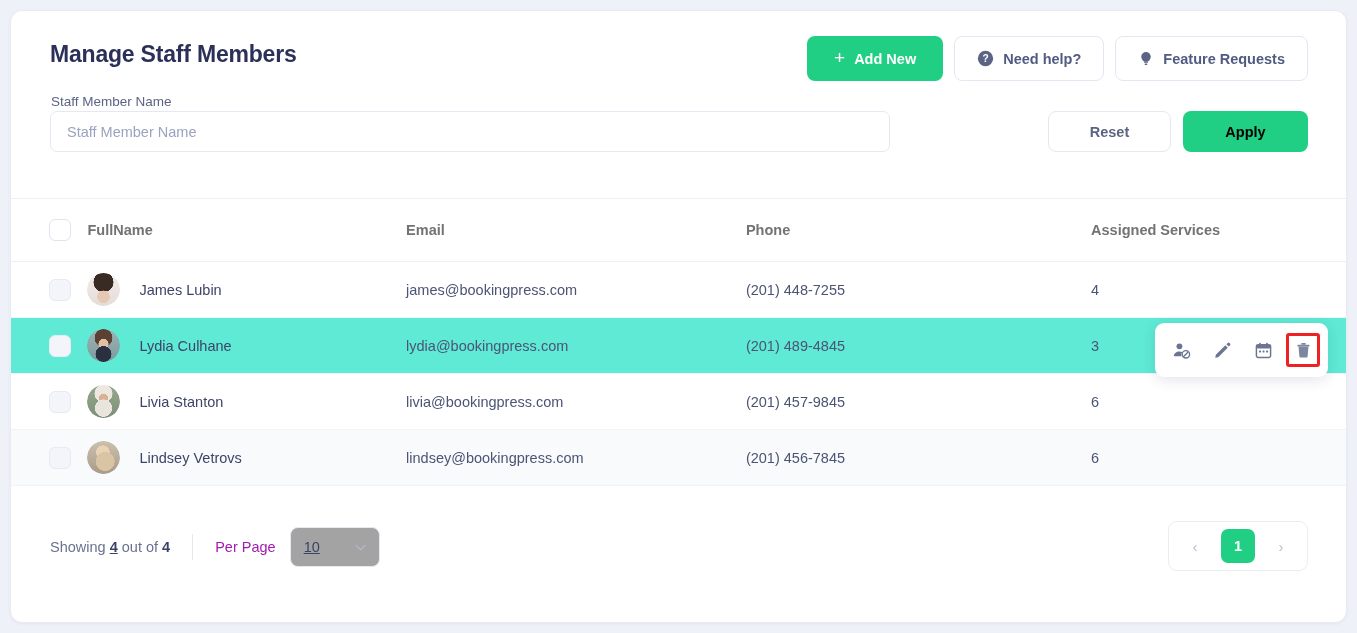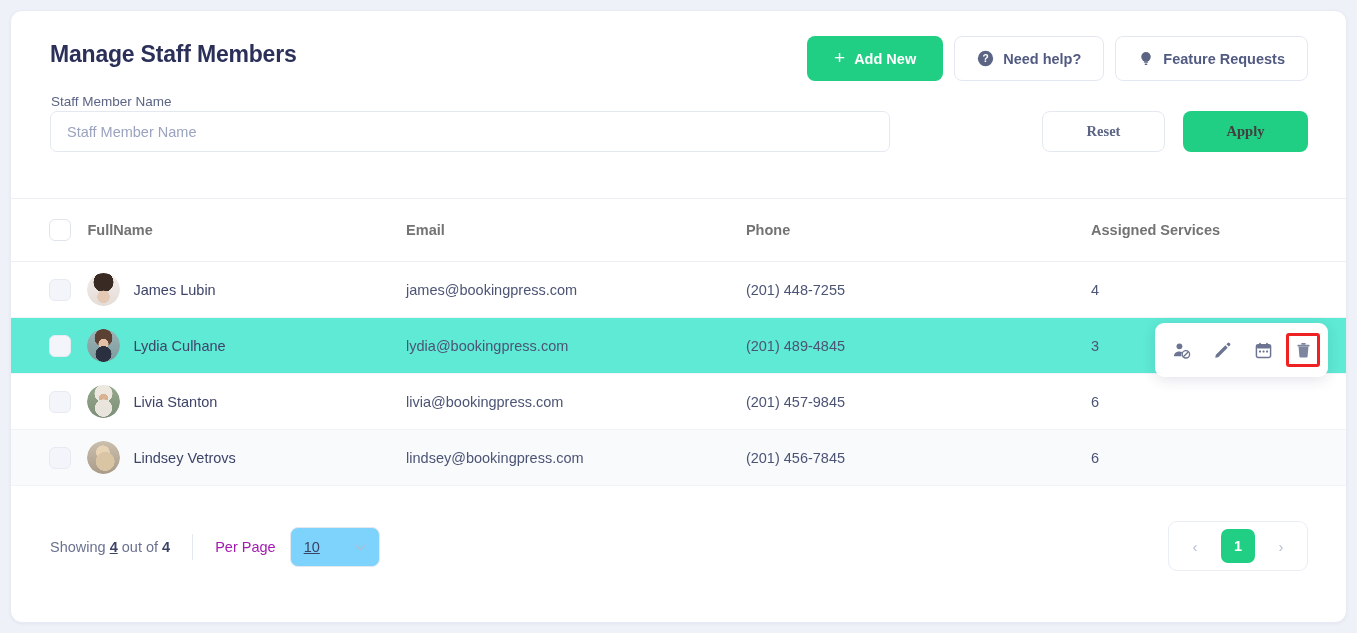--- a/index.html
+++ b/index.html
@@ -96,35 +96,34 @@
     font-family: "Liberation Sans", sans-serif;
     background: #ffffff;
     outline: none;
   }
   .search-input::placeholder { color: #9ba3bf; }
   .filter-actions {
     position: absolute;
     right: 38px; top: 22px;
     display: flex;
     align-items: flex-end;
-    gap: 18px;
-    font-family: Liberation Serif, serif;
+    gap: 12px;
   }
   .btn-reset {
     background: #ffffff;
     color: #5c6484;
     border: 1px solid #e4e8f1;
     height: 41px;
     width: 123px;
     font-weight: 600;
     font-size: 14.5px;
   }
   .btn-apply {
     background: #20cf83;
-    color: #404040;
+    color: #000000;
     height: 41px;
     width: 125px;
     font-size: 14.5px;
   }
   .btn-export {
     background: #efab4d;
     color: #fff;
     height: 41px;
     width: 124px;
     font-size: 14.5px;
@@ -158,21 +157,21 @@
   .cbox {
     width: 22px; height: 22px;
     border-radius: 6px;
     border: 1px solid #dfe4ee;
     background: #ffffff;
     display: block;
     cursor: pointer;
   }
   .cbox.row { background: #f3f5fa; border-color: #e6eaf3; }
 
-  .name-cell { display: flex; align-items: center; gap: 13px; }
+  .name-cell { display: flex; align-items: center; gap: 19px; }
   .avatar {
     width: 33px; height: 33px;
     border-radius: 50%;
     flex: none;
     overflow: hidden;
     position: relative;
   }
   .avatar i {
     position: absolute; inset: 0; display: block; border-radius: 50%;
   }
@@ -250,21 +249,21 @@
   .select-box {
     width: 90px; height: 40px;
     border: 1px solid #e4e8f1;
     border-radius: 8px;
     display: flex; align-items: center;
     padding: 0 13px;
     justify-content: space-between;
     font-size: 14.5px;
     color: #3b4266;
     cursor: pointer;
-    background: #7dd3fc;
+    background: #a3a3a3;
     text-decoration: underline;
   }
   .chev-d {
     width: 11px; height: 7px; position: relative; color: #b3bbd0;
   }
 
   .pager {
     position: absolute;
     right: 38px; top: 28px;
     height: 50px;

